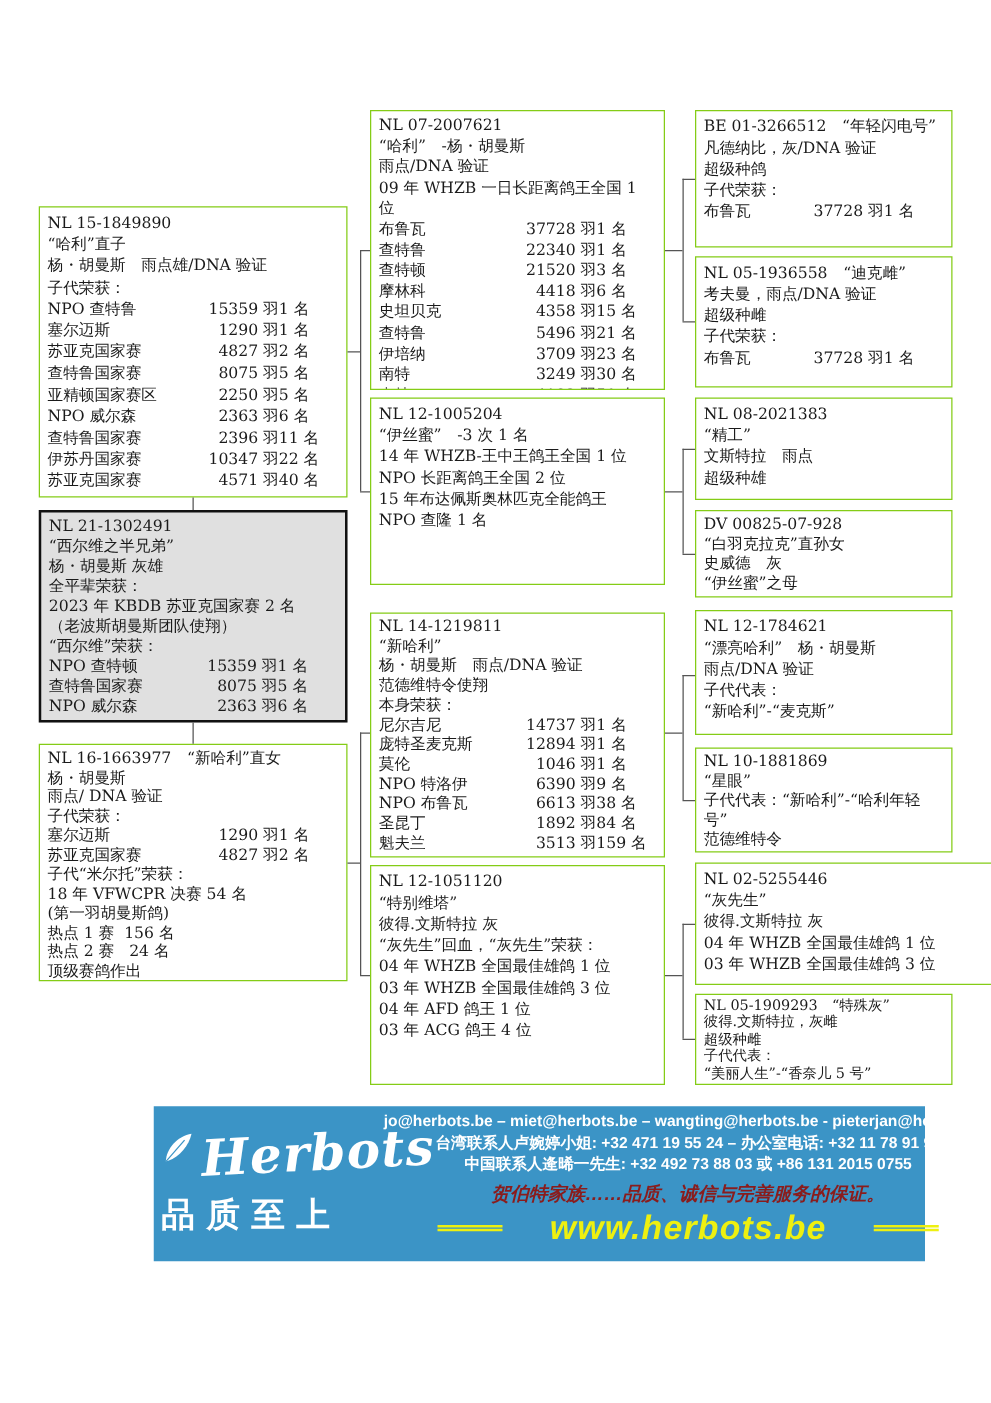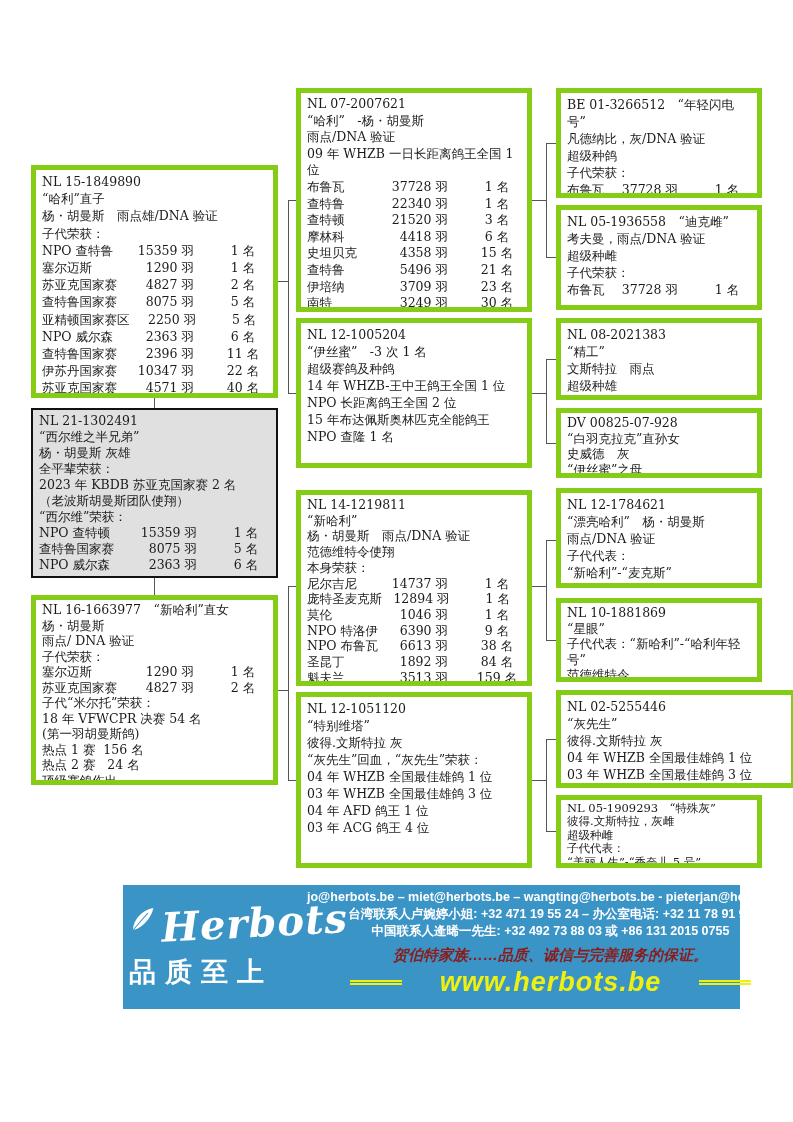--- a/index.html
+++ b/index.html
@@ -4,29 +4,29 @@
 <style>
   * { margin:0; padding:0; box-sizing:border-box; }
   html,body { background:#888; }
   .page {
     position:relative; width:793px; height:1122px;
     background:#ffffff; margin:0 auto; overflow:hidden;
     font-family:"DejaVu Serif","Liberation Serif",serif;
     color:#1a1a1a;
   }
   .pbox {
-    position:absolute; border:5px solid #84cc16; background:#ffffff;
+    position:absolute; border:1px solid #84cc16; background:#ffffff;
     font-size:12.5px; line-height:17px; padding:3px 6px; overflow:hidden;
   }
   .pbox.subject { background:#e0e0e0; border:2px solid #111; }
   .ln { white-space:pre-wrap; }
   .rrow { display:flex; }
   .rn { flex:1; white-space:pre; }
   .rc { width:70px; text-align:right; white-space:pre; }
-  .rp { width:48px; text-align:center; white-space:pre;margin-left:25px; }
+  .rp { width:48px; text-align:left; white-space:pre; }
   .hline, .vline { position:absolute; background:#555; }
   .hline { height:1px; }
   .vline { width:1px; }
 
   
   .banner {
     position:absolute; left:123px; top:885px; width:617px; height:124px;
     display:flex; padding:4px 8px 4px 6px;
     font-family:"Liberation Sans","DejaVu Sans",sans-serif;
   }
@@ -221,21 +221,20 @@
           <span class="rc">4182 羽</span>
           <span class="rp">50 名</span>
         </div>
       </div>
   </div>
 
   <div class="pbox" style="left:296px; top:318px; width:236px; height:150px;">
     <div>
         <div class="ln">NL 12-1005204</div>
         <div class="ln">“伊丝蜜”　-3 次 1 名</div>
-        <div class="ln">超级赛鸽及种鸽</div>
         <div class="ln">14 年 WHZB-王中王鸽王全国 1 位</div>
         <div class="ln">NPO 长距离鸽王全国 2 位</div>
         <div class="ln">15 年布达佩斯奥林匹克全能鸽王</div>
         <div class="ln">NPO 查隆 1 名</div>
       </div>
   </div>
 
   <div class="pbox" style="left:296px; top:490px; width:236px; height:196px; line-height:15.7px; padding-top:2px;">
     <div>
         <div class="ln">NL 14-1219811</div>

